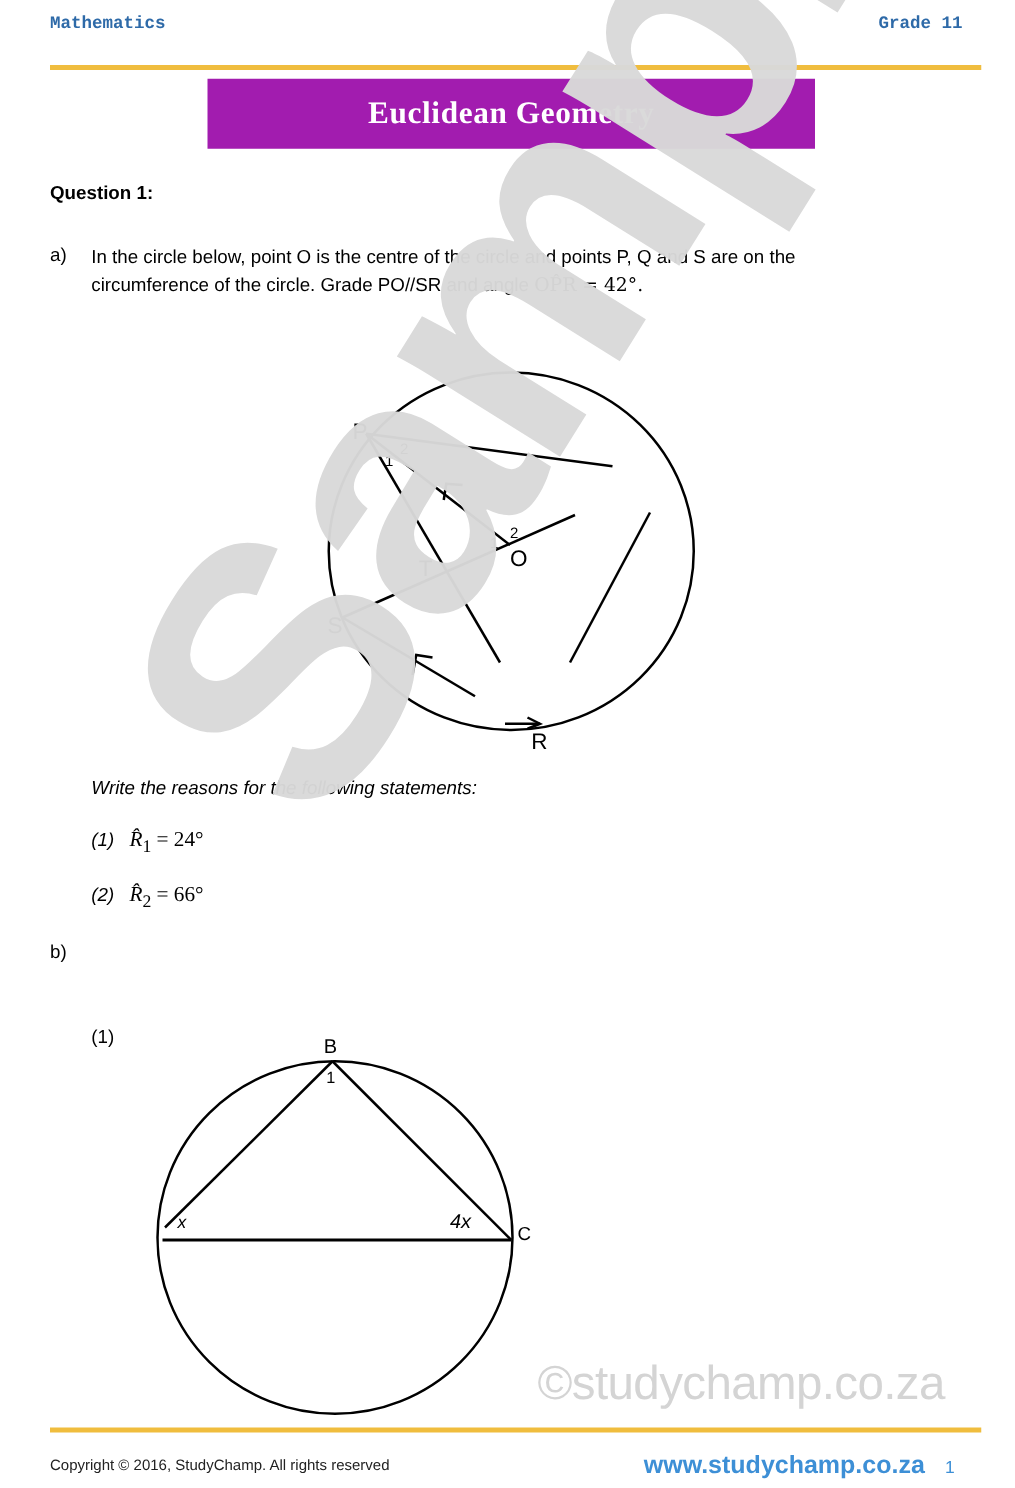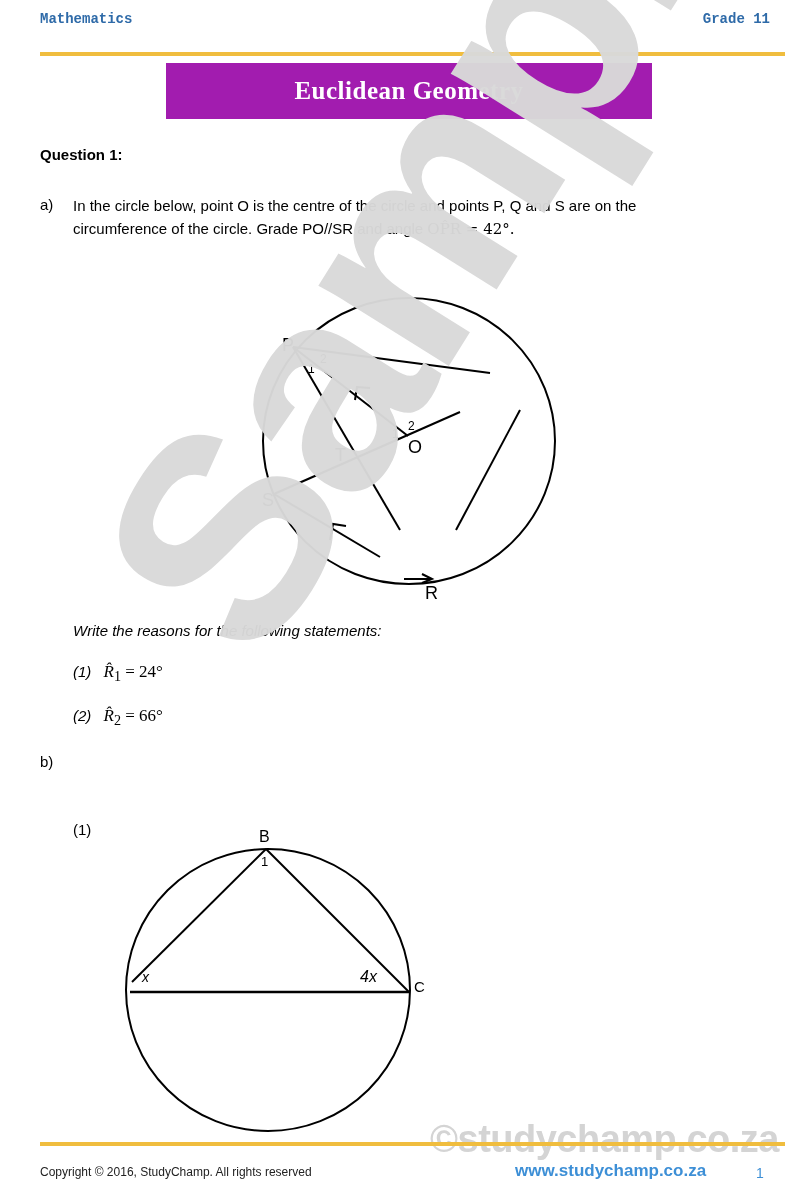--- a/index.html
+++ b/index.html
@@ -37,25 +37,25 @@
     .fig text { font-family: "Liberation Sans", sans-serif; }
     .watermark {
       position: absolute; left: 50px; top: 540px;
       font-family: "Liberation Sans", sans-serif; font-weight: bold;
       font-size: 290px; color: #d9d9d9; letter-spacing: -8px;
       transform-origin: 0 0; transform: rotate(-58deg);
       white-space: nowrap; opacity: 0.97; pointer-events: none;
       line-height: 1;
     }
     .wm-site {
-      position: absolute; left: 430px; top: 1118px; font-size: 38px; font-weight: bold;
+      position: absolute; left: 430px; top: 1086px; font-size: 38px; font-weight: normal;
       color: #d4d4d4; letter-spacing: -0.5px;
     }
     .footer-copy { position: absolute; left: 40px; top: 1165px; font-size: 12px; color: #222; }
-    .footer-site { position: absolute; left: 515px; top: 1161px; font-size: 17px; font-weight: bold; color: #3d8fd6; }
+    .footer-site { position: absolute; left: 515px; top: 1161px; font-size: 20px; font-weight: bold; color: #3d8fd6; }
     .footer-page { position: absolute; left: 756px; top: 1165px; font-size: 14px; color: #3d8fd6; }
   </style>
 </head>
 <body>
 
 <div class="hdr-left">Mathematics</div>
 <div class="hdr-right">Grade 11</div>
 <div class="rule top"></div>
 
 <div class="title-box">

